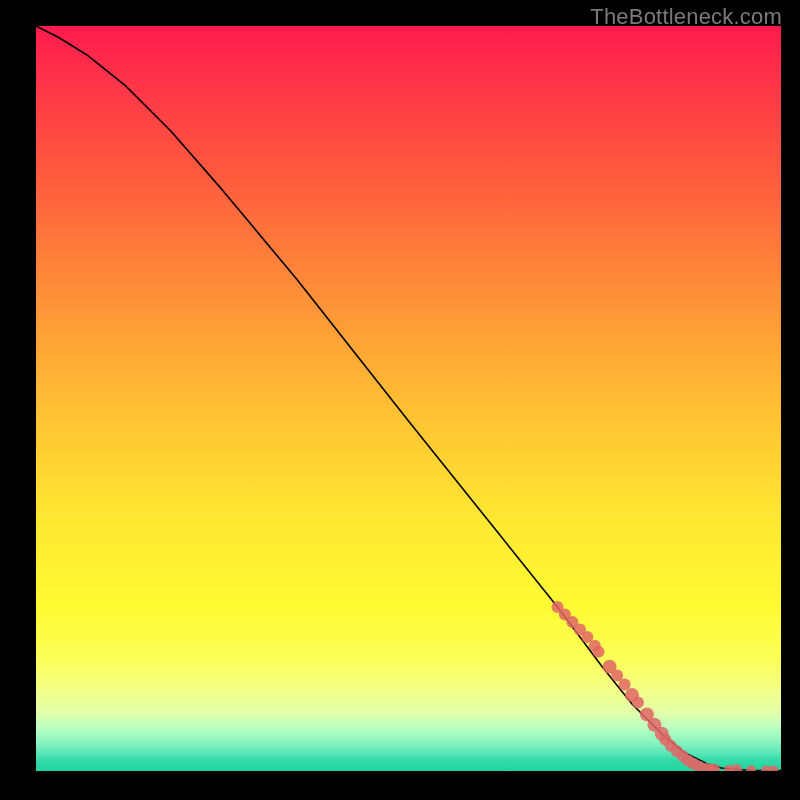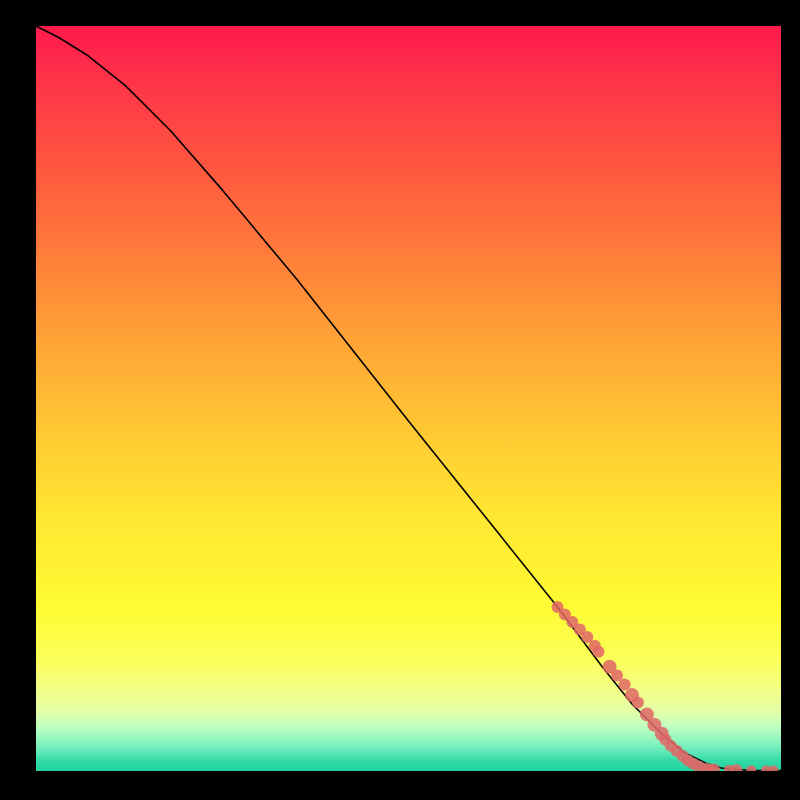--- a/index.html
+++ b/index.html
@@ -72,20 +72,21 @@
     font-size: 22px;
     letter-spacing: 0.2px;
     font-weight: 400;
     user-select: none;
   }
 </style>
 </head>
 <body>
 
 <div class="stage">
+  <div class="watermark">TheBottleneck.com</div>
 
   <div class="plot-area">
     <div class="gradient-bg"></div>
 
     <svg class="curve-svg" viewBox="0 0 745 745" preserveAspectRatio="none">
       <path id="curve-path" class="curve-path" d="M0.0,0.0 L22.3,11.2 L52.2,29.8 L89.4,59.6 L134.1,104.3 L186.3,163.9 L260.8,253.3 L372.5,394.9 L461.9,506.6 L521.5,581.1 L566.2,640.7 L596.0,678.0 L625.8,707.8 L648.1,726.4 L670.5,737.5 L685.4,742.0 L700.3,743.5 L715.2,744.3 L730.1,744.6 L745.0,744.6"></path>
       <g id="dots" class="dots">
           <circle cx="521.5" cy="581.1" r="6" class="dot"></circle>
           <circle cx="528.9" cy="588.5" r="6" class="dot"></circle>
           <circle cx="536.4" cy="596.0" r="6" class="dot"></circle>

